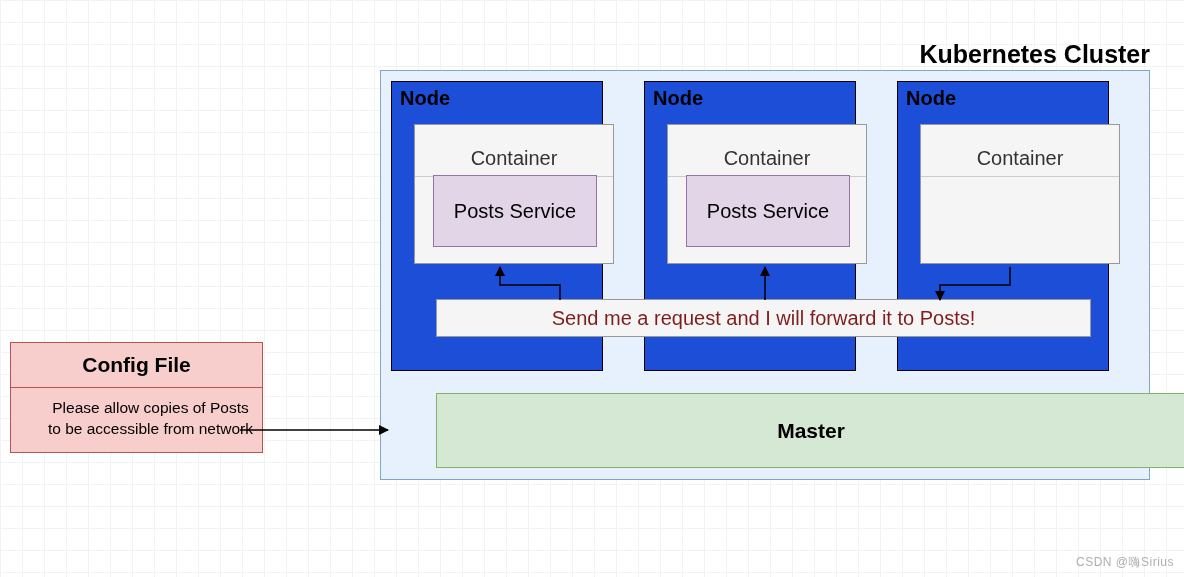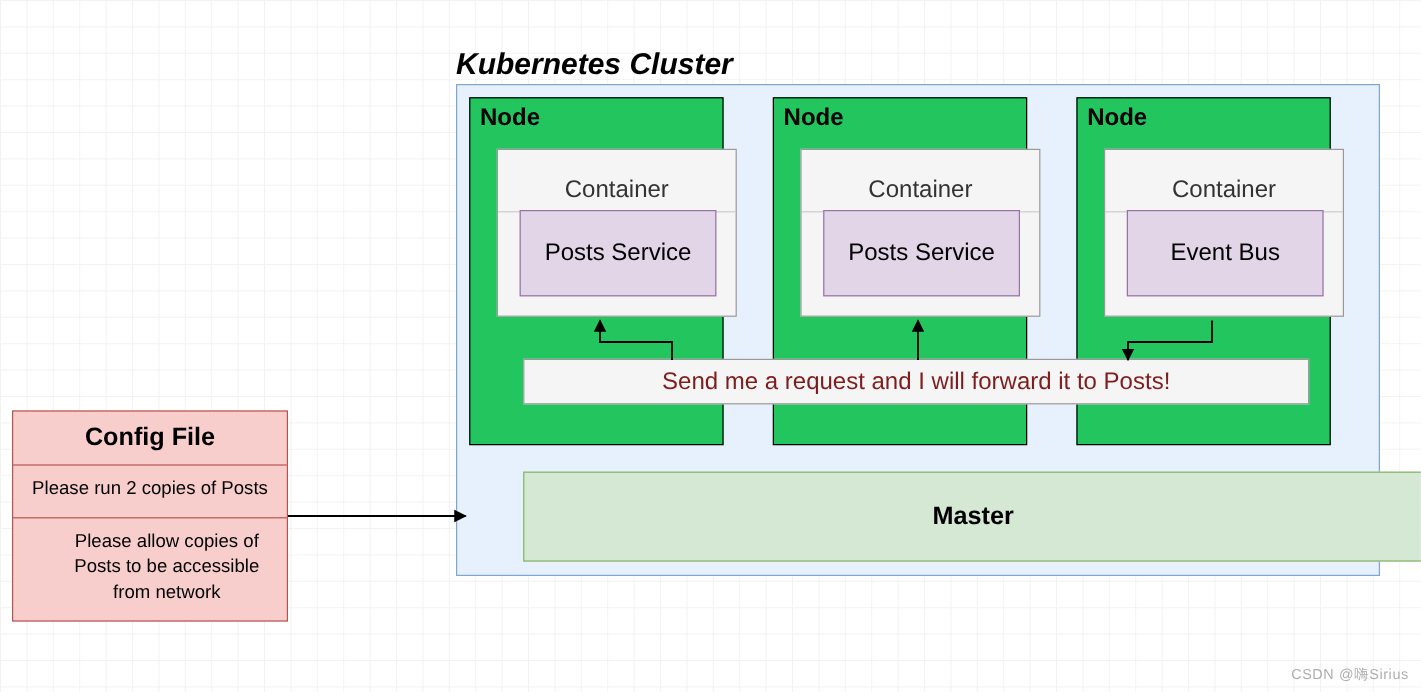--- a/index.html
+++ b/index.html
@@ -13,41 +13,40 @@
         linear-gradient(#f2f2f2 1px, transparent 1px),
         linear-gradient(90deg, #f2f2f2 1px, transparent 1px);
       background-size: 22px 22px;
       overflow: hidden;
     }
     .kube-title {
       position: absolute;
       top: 40px;
       left: 380px;
       width: 770px;
-      text-align: left;
+      text-align: right;
       font-size: 25px;
       font-weight: bold;
       color: #000;
-      font-style: italic;
     }
     .cluster {
       position: absolute;
       top: 70px;
       left: 380px;
       width: 770px;
       height: 410px;
       border: 1px solid #7fa5d6;
       background: #e7f0fd;
     }
     .node {
       position: absolute;
       top: 10px;
       width: 212px;
       height: 290px;
-      background: #22c55e;
+      background: #1d4ed8;
       border: 1px solid #000;
     }
     .node.n1 { left: 10px; }
     .node.n2 { left: 263px; }
     .node.n3 { left: 516px; }
     .node-label {
       position: absolute;
       top: 5px; left: 8px;
       font-size: 20px;
       font-weight: bold;
@@ -111,21 +110,21 @@
       align-items: center;
       justify-content: center;
       font-size: 21px;
       font-weight: bold;
       margin-left: 45px;
     }
     .config {
       position: absolute;
       top: 342px;
       left: 10px;
-      width: 230px;
+      width: 253px;
       border: 1px solid #b85450;
       background: #f8cecc;
     }
     .config-title {
       text-align: center;
       font-size: 21px;
       font-weight: bold;
       padding: 10px 4px;
       border-bottom: 1px solid #b85450;
     }
@@ -171,31 +170,29 @@
     <div class="container-box">
       <div class="container-label">Container</div>
       <div class="service">Posts Service</div>
     </div>
   </div>
 
   <div class="node n3">
     <div class="node-label">Node</div>
     <div class="container-box">
       <div class="container-label">Container</div>
-      <div class="service">Event Bus</div>
     </div>
   </div>
 
   <div class="forward">Send me a request and I will forward it to Posts!</div>
   <div class="master">Master</div>
 </div>
 
 <div class="config">
   <div class="config-title">Config File</div>
-  <div class="config-cell">Please run 2 copies of Posts</div>
   <div class="config-cell last">Please allow copies of Posts to be accessible from network</div>
 </div>
 
 <svg class="svg-layer" width="1184" height="577">
   <defs>
     <marker id="arrow" viewBox="0 0 10 10" refX="9" refY="5" markerWidth="7" markerHeight="7" orient="auto-start-reverse">
       <path d="M 0 0 L 10 5 L 0 10 z" fill="#000"></path>
     </marker>
   </defs>
 

